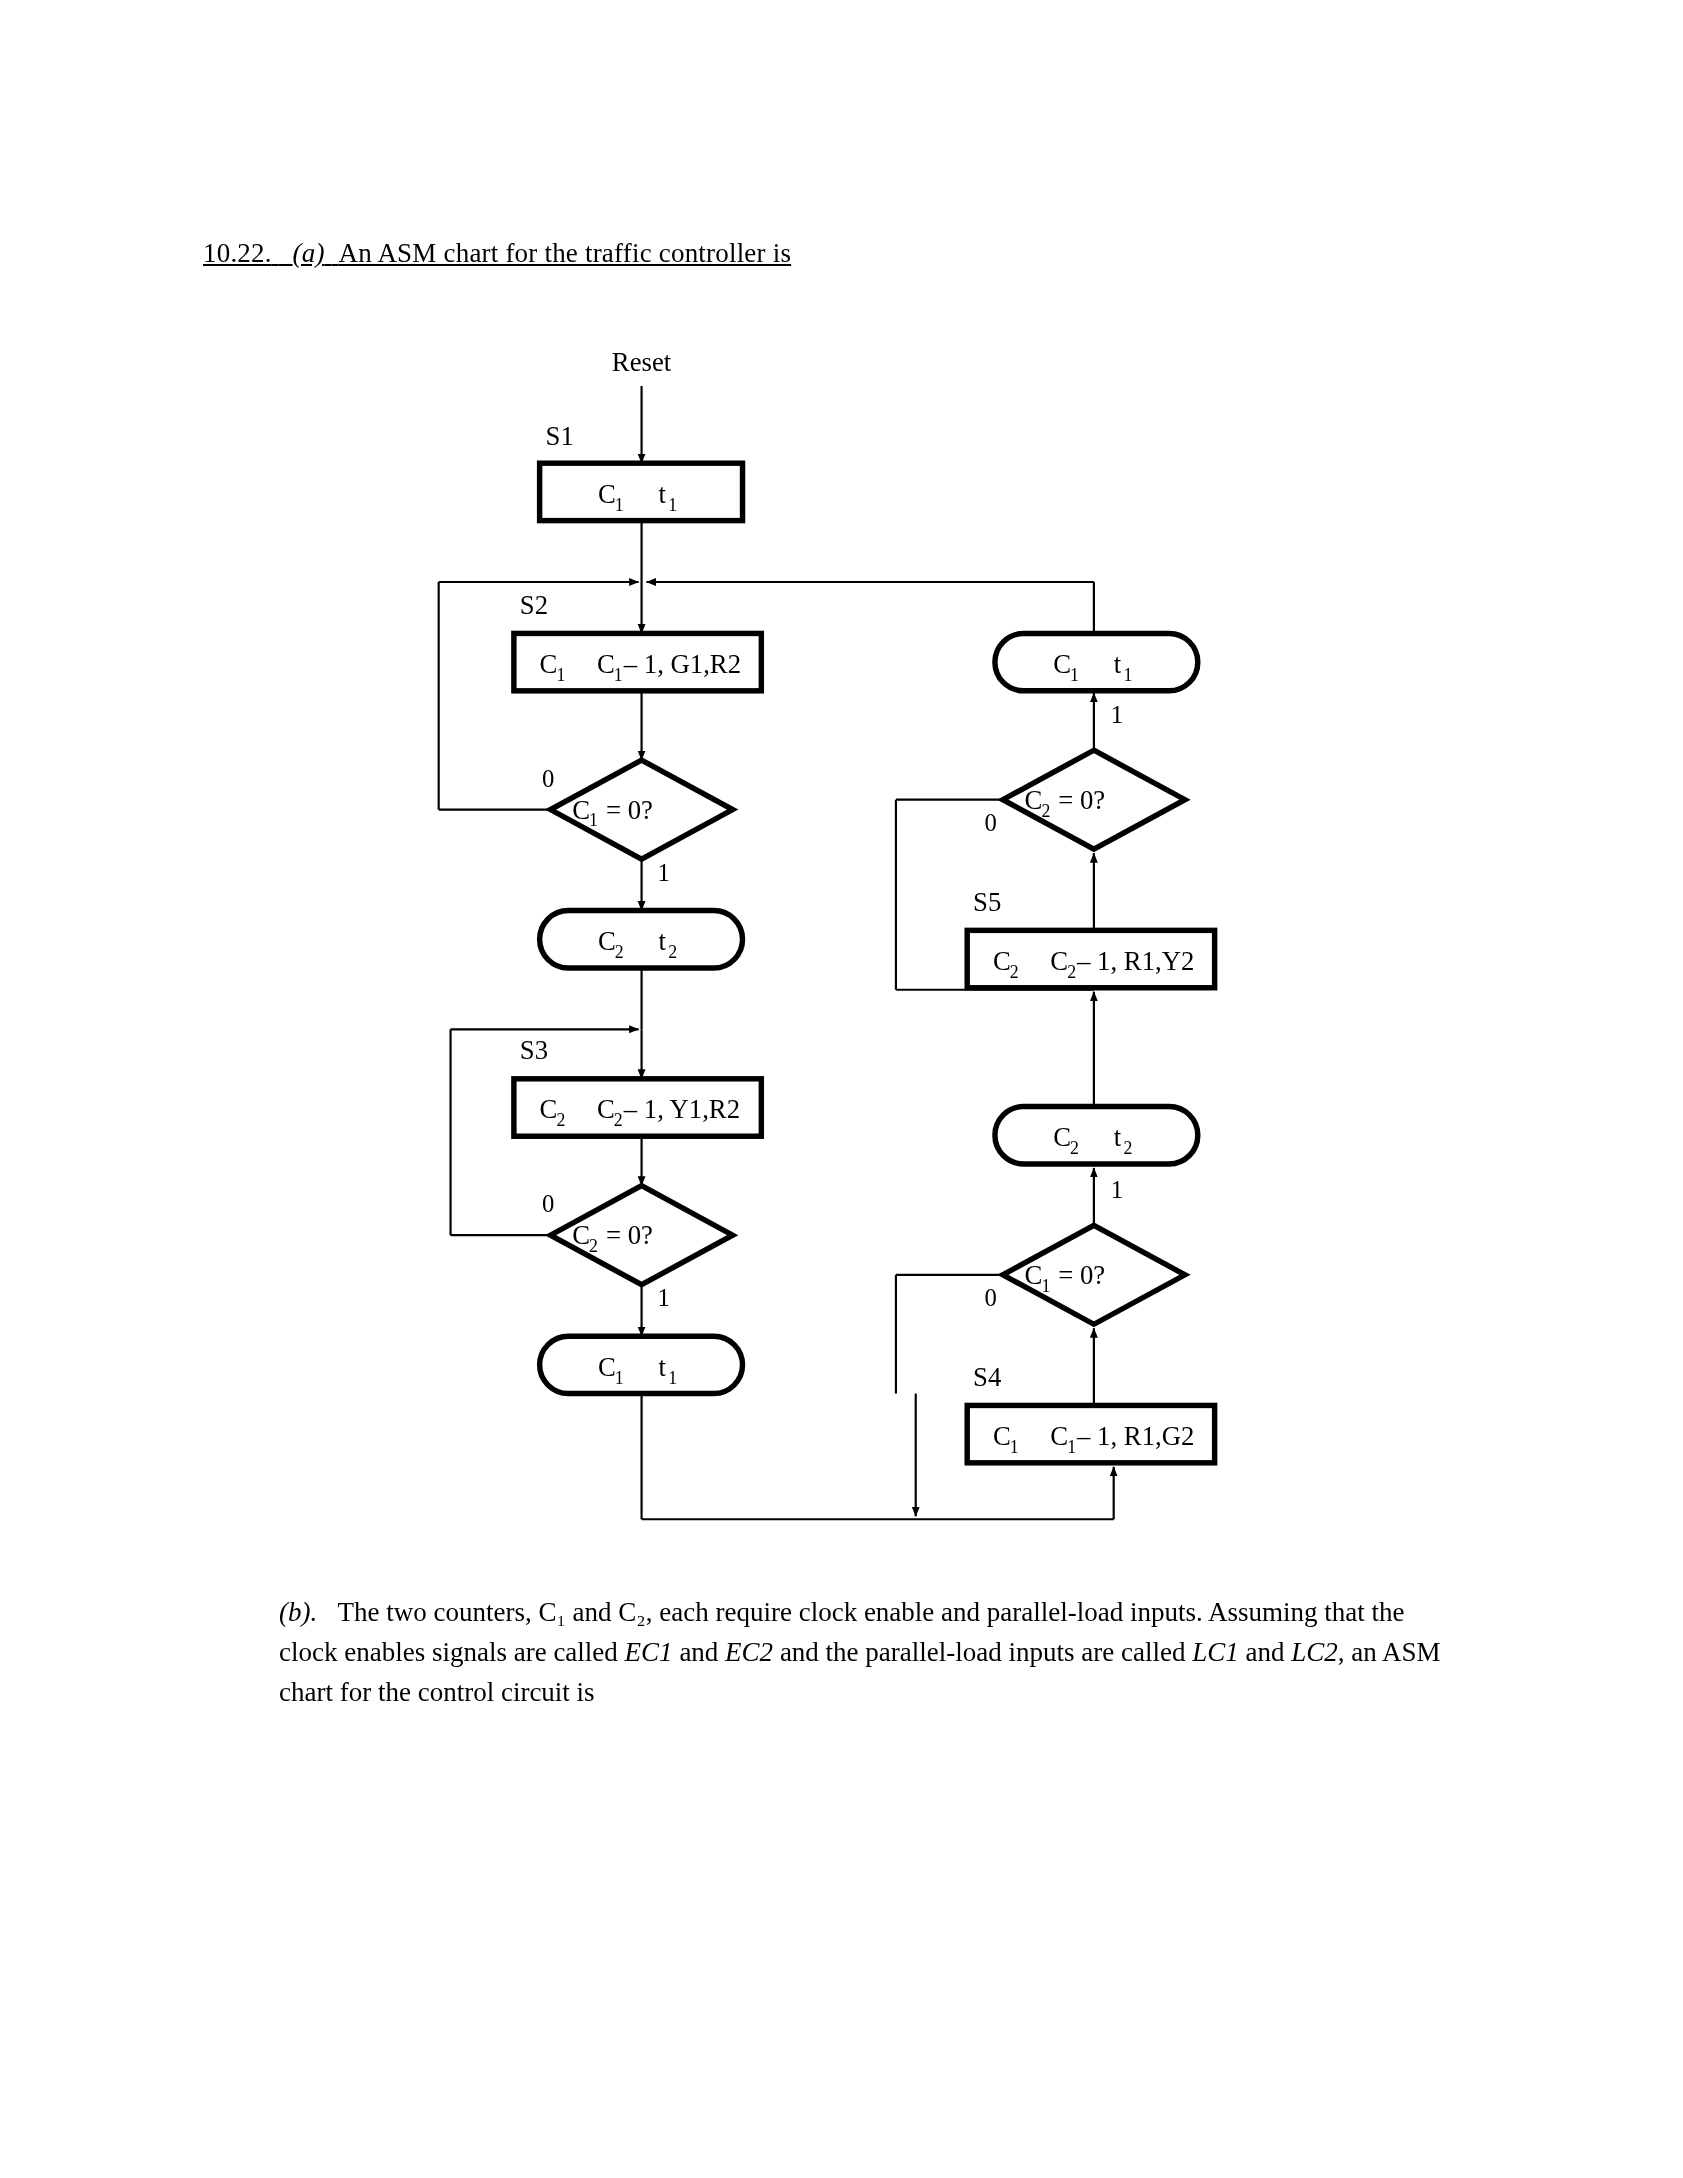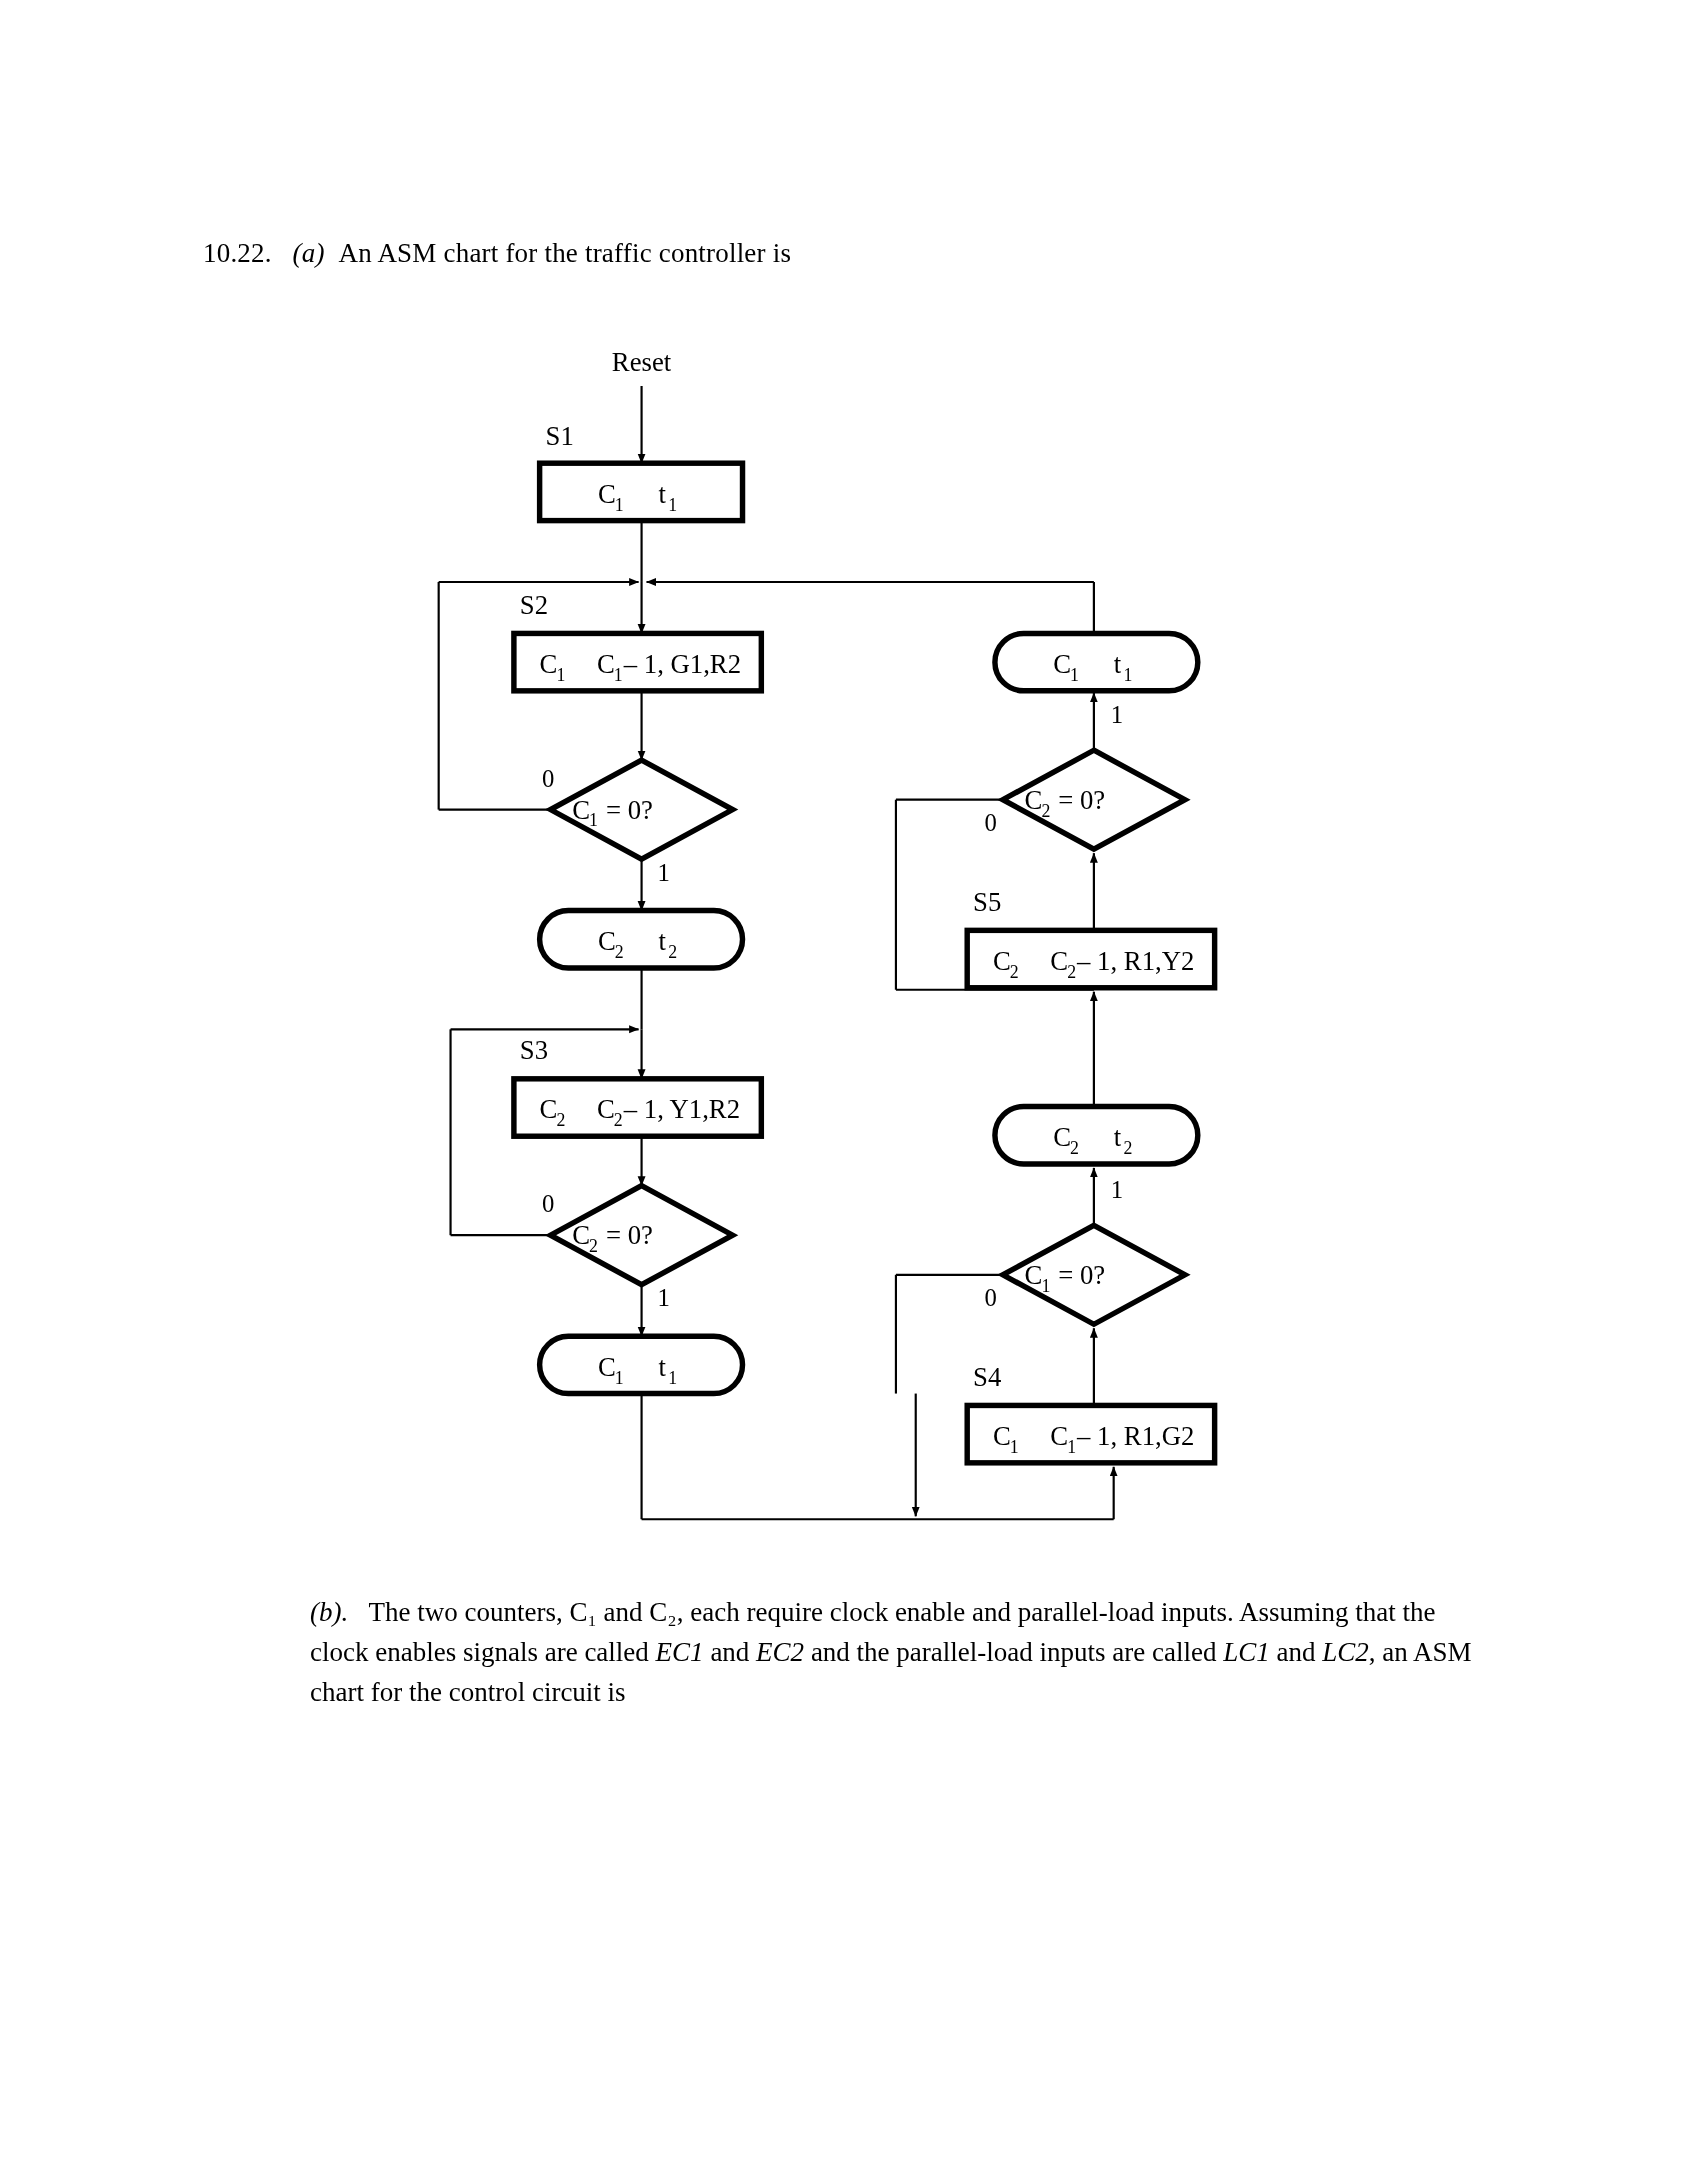--- a/index.html
+++ b/index.html
@@ -1,21 +1,21 @@
 <!DOCTYPE html>
 <html><head>
 <meta charset="utf-8">
 <style>
   html,body{margin:0;padding:0;background:#ffffff;}
   body{width:1683px;height:2178px;position:relative;
        font-family:"Liberation Serif","DejaVu Serif",serif;color:#000;}
   .page{position:absolute;inset:0;}
-  .heading{position:absolute;left:203px;top:238px;font-size:27px;letter-spacing:0.2px;white-space:nowrap;}
+  .heading{position:absolute;left:203px;top:238px;font-size:27px;letter-spacing:0.2px;white-space:nowrap;text-decoration:underline;}
   .heading .it{font-style:italic;}
-  .para{position:absolute;left:279px;top:1592px;width:1178px;font-size:27px;line-height:40px;text-align:left;margin-left:31px;}
+  .para{position:absolute;left:279px;top:1592px;width:1178px;font-size:27px;line-height:40px;text-align:left;}
   .para .it{font-style:italic;}
   .footer{position:absolute;left:0;top:2020px;width:1683px;text-align:center;font-size:27px;}
   svg{position:absolute;left:0;top:0;}
   text{font-family:"Liberation Serif","DejaVu Serif",serif;fill:#000;}
   .boxtxt{font-size:27px;}
   .sub{font-size:18px;}
   .statelbl{font-size:27px;}
   .branch{font-size:25px;}
   .reset{font-size:27px;}
   .thickshape{fill:#ffffff;stroke:#000000;stroke-width:5.5;}

